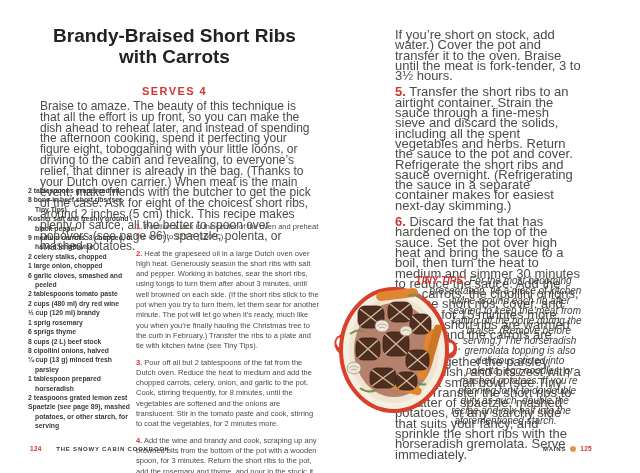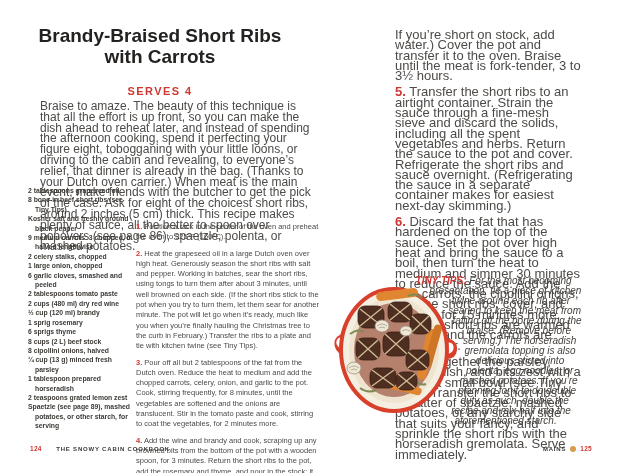--- a/index.html
+++ b/index.html
@@ -2,21 +2,21 @@
 <html><head>
 <meta charset="utf-8">
 <style>
   html,body { margin:0; padding:0; }
   body {
     width:640px; height:473px; background:#ffffff; position:relative; overflow:hidden;
     font-family:"Liberation Sans", sans-serif; color:#4d4a47;
     -webkit-font-smoothing:antialiased;
   }
   .page { position:absolute; top:0; height:473px; }
-  #left-page { left:0; width:320px; }
+  #left-page { left:0; width:320px;padding-left:29px; }
   #right-page { left:320px; width:320px; }
 
   .title { position:absolute; top:25px; left:0; width:100%; text-align:center;
            font-size:19px; line-height:21px; font-weight:bold; color:#242220; }
   .serves { position:absolute; top:85px; left:0; width:100%; text-align:center;
             font-size:11px; font-weight:bold; color:#cf3732; letter-spacing:1.4px; }
   .intro { position:absolute; top:101px; left:40px; width:279px;
            font-size:12px; line-height:10.8px; }
 
   .ingredients { position:absolute; top:186px; left:28px; width:105px;

